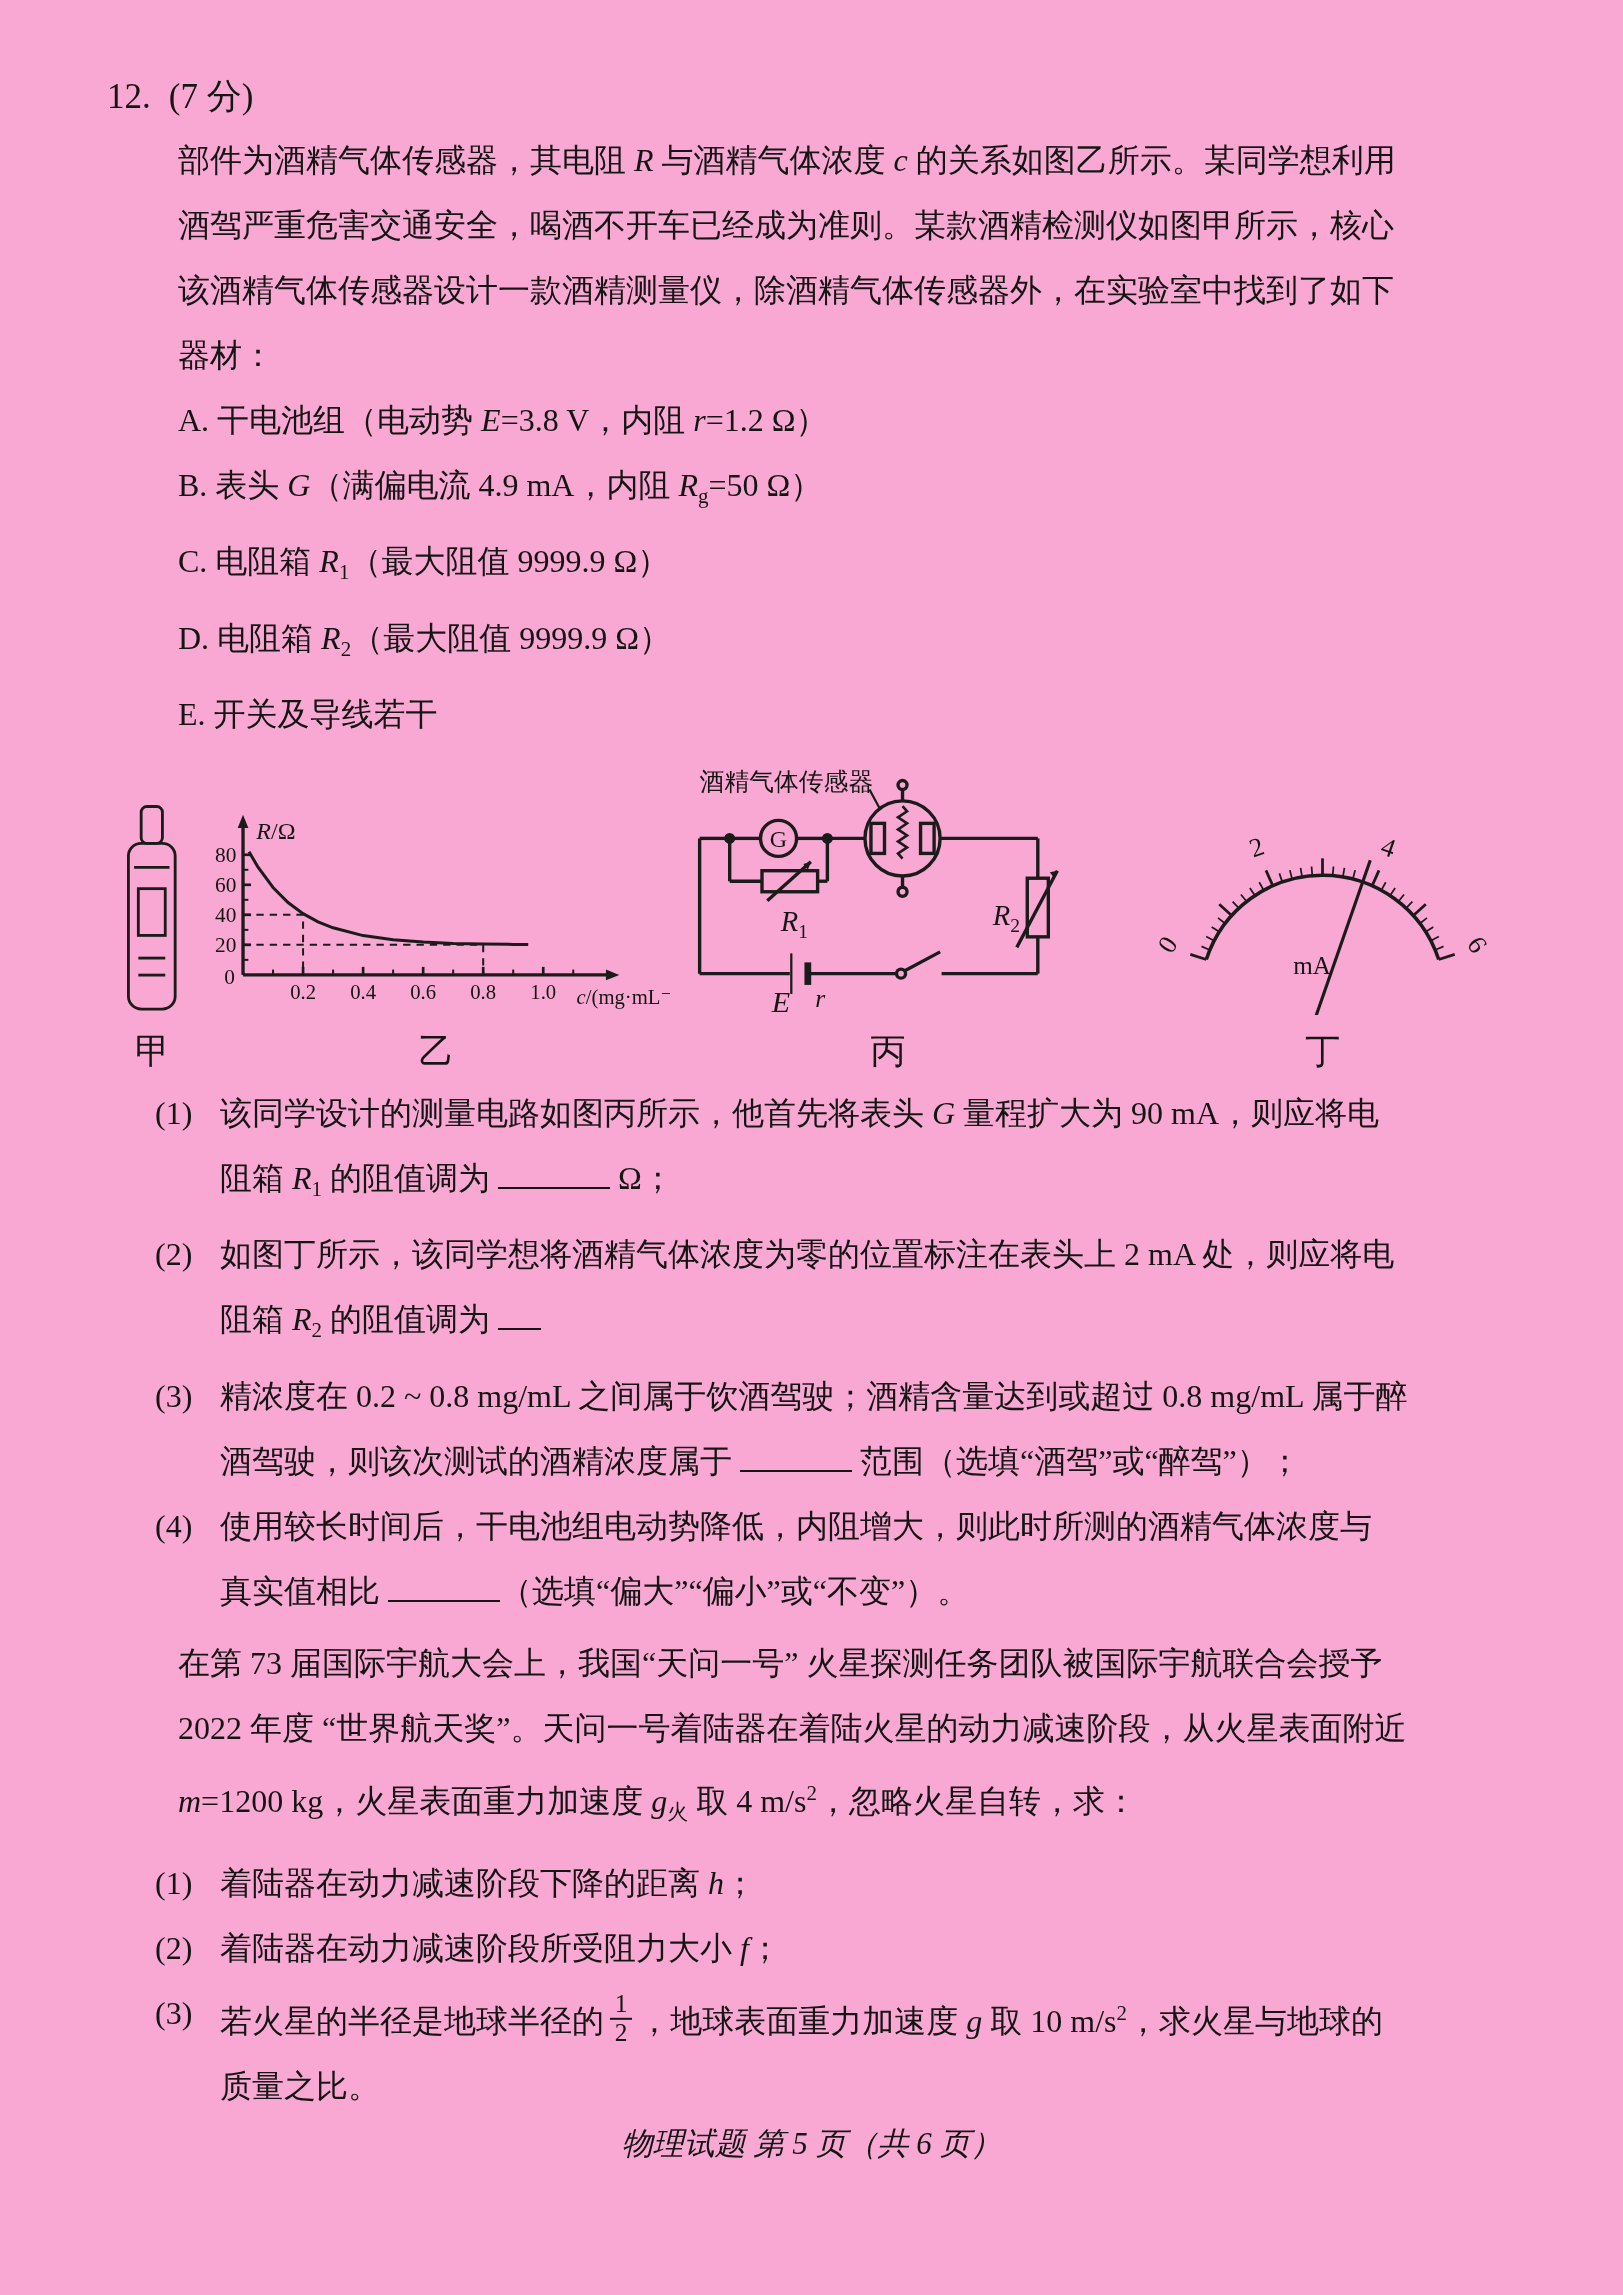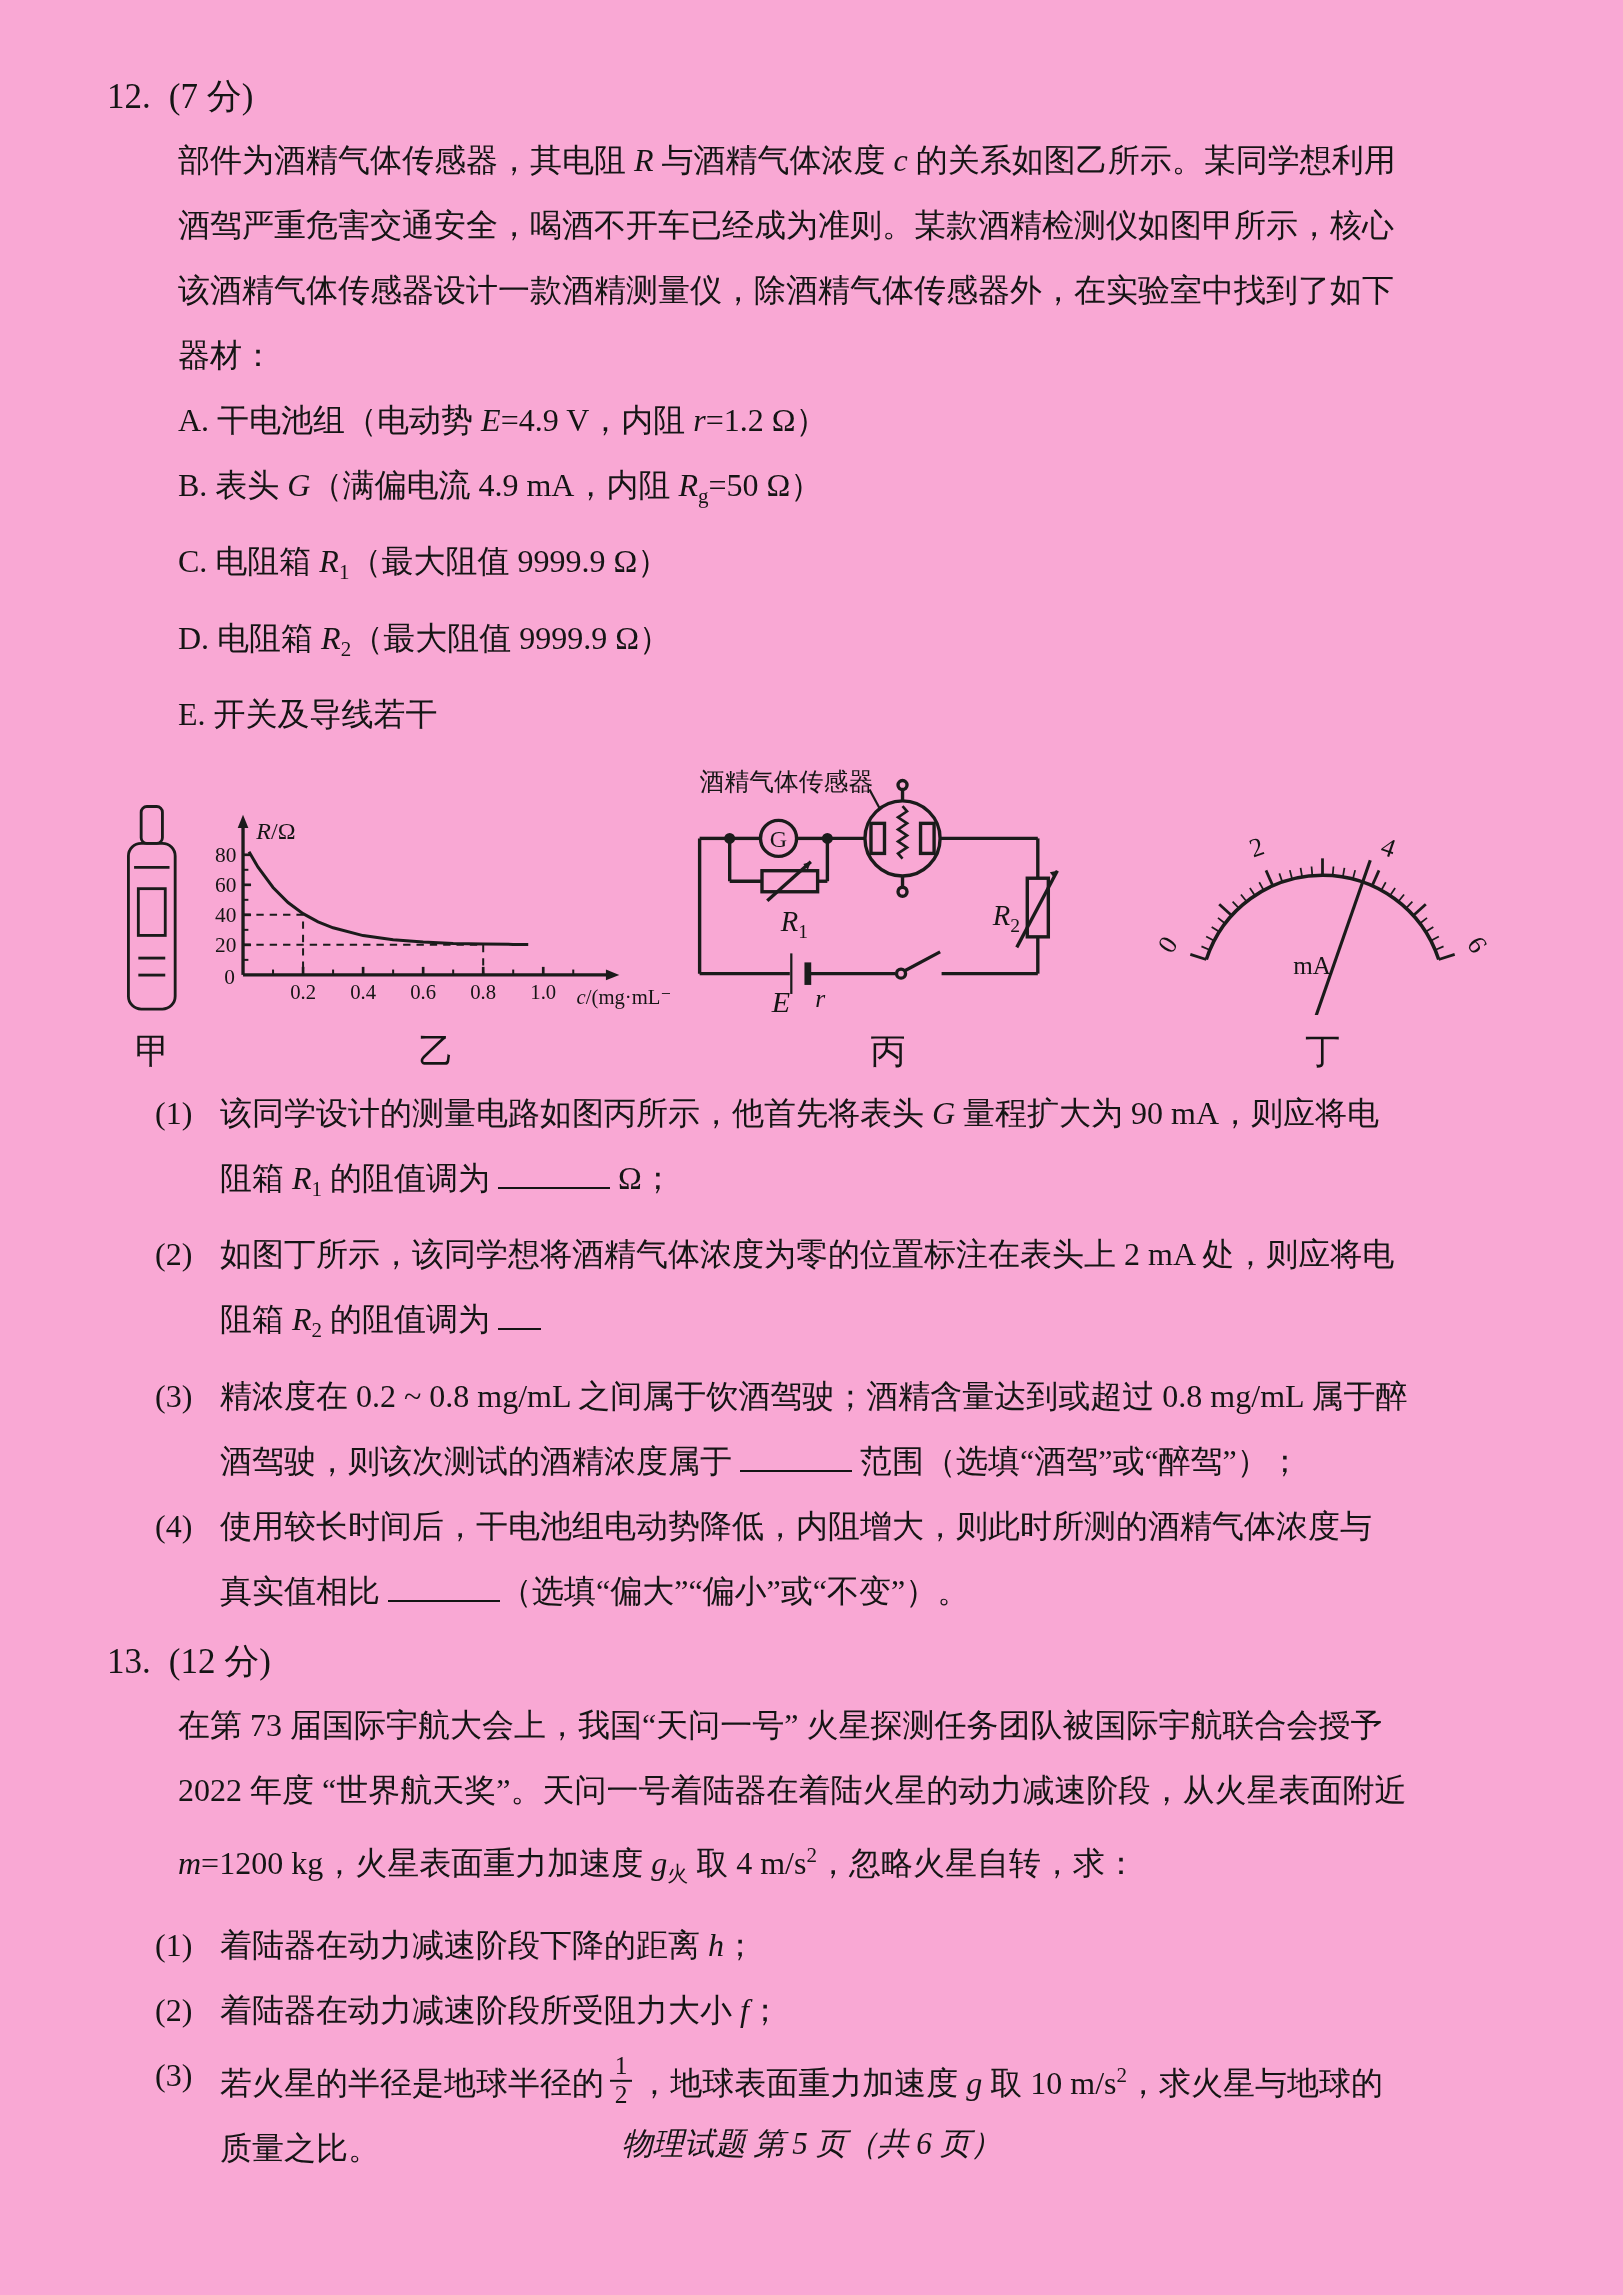--- a/index.html
+++ b/index.html
@@ -42,21 +42,21 @@
         <span>12.</span>
         <span class="score">(7 分)</span>
       </div>
       <div class="para">
         <div class="line"><span>部件为酒精气体传感器，其电阻 </span><span class="it">R</span><span> 与酒精气体浓度 </span><span class="it">c</span><span> 的关系如图乙所示。某同学想利用</span></div>
         <div class="line"><span>酒驾严重危害交通安全，喝酒不开车已经成为准则。某款酒精检测仪如图甲所示，核心</span></div>
         <div class="line"><span>该酒精气体传感器设计一款酒精测量仪，除酒精气体传感器外，在实验室中找到了如下</span></div>
         <div class="line"><span>器材：</span></div>
       </div>
       <div class="equip">
-        <div class="line"><span>A. 干电池组（电动势 </span><span class="it">E</span><span>=4.9 V，内阻 </span><span class="it">r</span><span>=1.2 Ω）</span></div>
+        <div class="line"><span>A. 干电池组（电动势 </span><span class="it">E</span><span>=3.8 V，内阻 </span><span class="it">r</span><span>=1.2 Ω）</span></div>
         <div class="line"><span>B. 表头 </span><span class="it">G</span><span>（满偏电流 4.9 mA，内阻 </span><span class="it">R</span><sub>g</sub><span>=50 Ω）</span></div>
         <div class="line"><span>C. 电阻箱 </span><span class="it">R</span><sub>1</sub><span>（最大阻值 9999.9 Ω）</span></div>
         <div class="line"><span>D. 电阻箱 </span><span class="it">R</span><sub>2</sub><span>（最大阻值 9999.9 Ω）</span></div>
         <div class="line"><span>E. 开关及导线若干</span></div>
       </div>
 
       <div class="figrow">
 
         <div class="fig">
           <svg width="85" height="213" viewBox="0 0 120 300">
@@ -254,24 +254,20 @@
           <div class="subnum">(4)</div>
           <div class="sublines">
             <div class="line"><span>使用较长时间后，干电池组电动势降低，内阻增大，则此时所测的酒精气体浓度与</span></div>
             <div class="line"><span>真实值相比 </span><span class="blank" style="width: 112px;"></span><span>（选填“偏大”“偏小”或“不变”）。</span></div>
           </div>
         </div>
       </div>
     </section>
 
     <section style="margin-top:7.7px;">
-      <div class="q-head">
-        <span>13.</span>
-        <span class="score">(12 分)</span>
-      </div>
       <div class="para">
         <div class="line"><span>在第 73 届国际宇航大会上，我国“天问一号” 火星探测任务团队被国际宇航联合会授予</span></div>
         <div class="line"><span>2022 年度 “世界航天奖”。天问一号着陆器在着陆火星的动力减速阶段，从火星表面附近</span></div>
         <div class="line"><span class="it">m</span><span>=1200 kg，火星表面重力加速度 </span><span class="it">g</span><sub>火</sub><span> 取 4 m/s</span><sup>2</sup><span>，忽略火星自转，求：</span></div>
       </div>
       <div class="subs">
         <div class="sub">
           <div class="subnum">(1)</div>
           <div class="sublines">
             <div class="line"><span>着陆器在动力减速阶段下降的距离 </span><span class="it">h</span><span>；</span></div>

